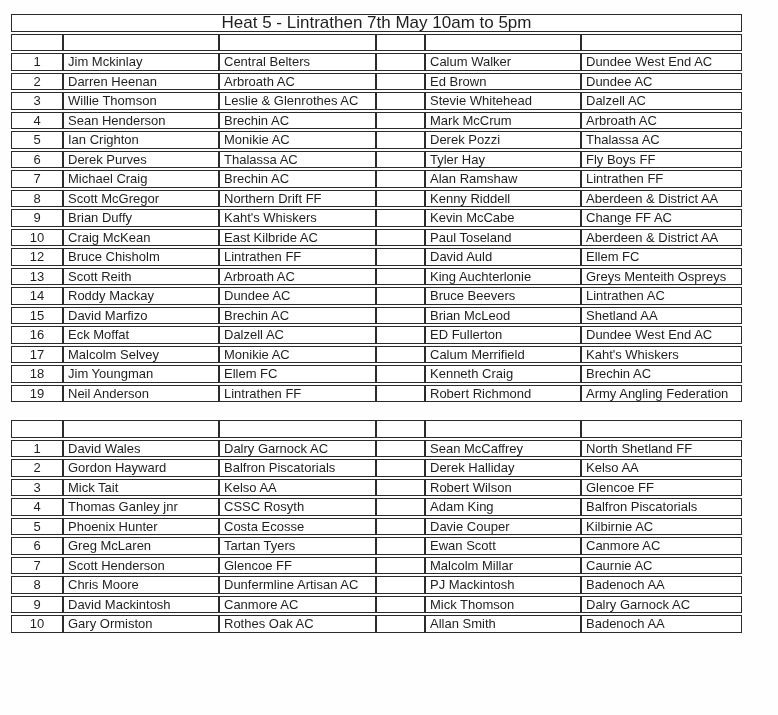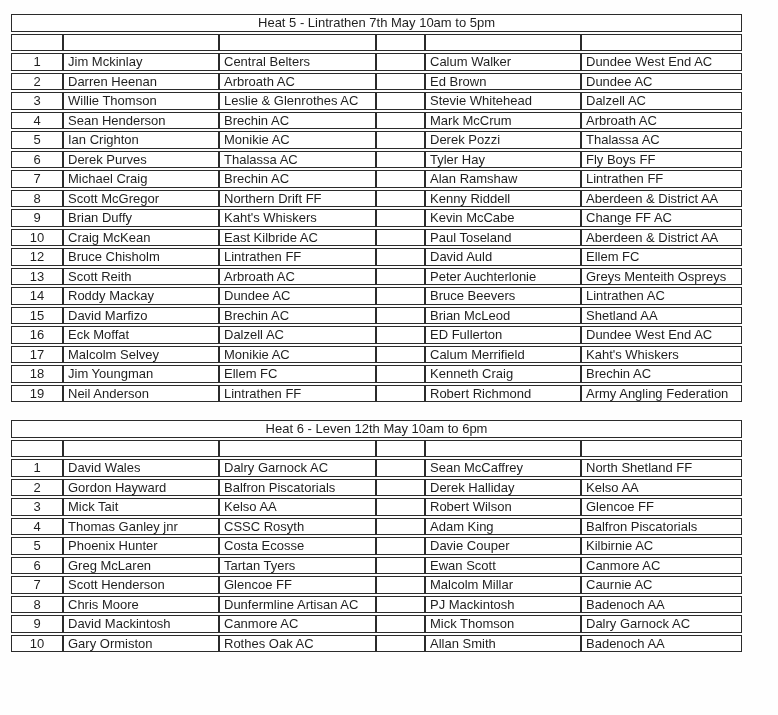--- a/index.html
+++ b/index.html
@@ -31,21 +31,21 @@
     border: 1px solid #2b2b2b;
     height: 17.5px;
     line-height: 15px;
     padding: 0;
     background: #ffffff;
     overflow: hidden;
     white-space: nowrap;
   }
   table.heat td.title-cell {
     text-align: center;
-    font-size: 13px;
+    font-size: 17px;
   }
   table.heat td.num { text-align: center; }
   table.heat td.txt { text-align: left; padding-left: 4px; }
   col.c-num   { width: 52px; }
   col.c-name1 { width: 156px; }
   col.c-club1 { width: 157px; }
   col.c-gap   { width: 49px; }
   col.c-name2 { width: 156px; }
   col.c-club2 { width: 161px; }
 </style>
@@ -163,21 +163,21 @@
           <td class="txt">Lintrathen FF</td>
           <td class="txt"></td>
           <td class="txt">David Auld</td>
           <td class="txt">Ellem FC</td>
         </tr>
         <tr>
           <td class="num">13</td>
           <td class="txt">Scott Reith</td>
           <td class="txt">Arbroath AC</td>
           <td class="txt"></td>
-          <td class="txt">Peter Auchterlonie</td>
+          <td class="txt">King Auchterlonie</td>
           <td class="txt">Greys Menteith Ospreys</td>
         </tr>
         <tr>
           <td class="num">14</td>
           <td class="txt">Roddy Mackay</td>
           <td class="txt">Dundee AC</td>
           <td class="txt"></td>
           <td class="txt">Bruce Beevers</td>
           <td class="txt">Lintrathen AC</td>
         </tr>
@@ -228,23 +228,20 @@
     <colgroup>
       <col class="c-num">
         <col class="c-name1">
         <col class="c-club1">
       <col class="c-gap">
         <col class="c-name2">
         <col class="c-club2">
     </colgroup>
     <tbody>
       <tr>
-        <td class="title-cell" colspan="6">Heat 6 - Leven 12th May 10am to 6pm</td>
-      </tr>
-      <tr>
         <td class="num"></td>
         <td class="txt"></td>
         <td class="txt"></td>
         <td class="txt"></td>
         <td class="txt"></td>
         <td class="txt"></td>
       </tr>
     </tbody>
     <tbody>
         <tr>

